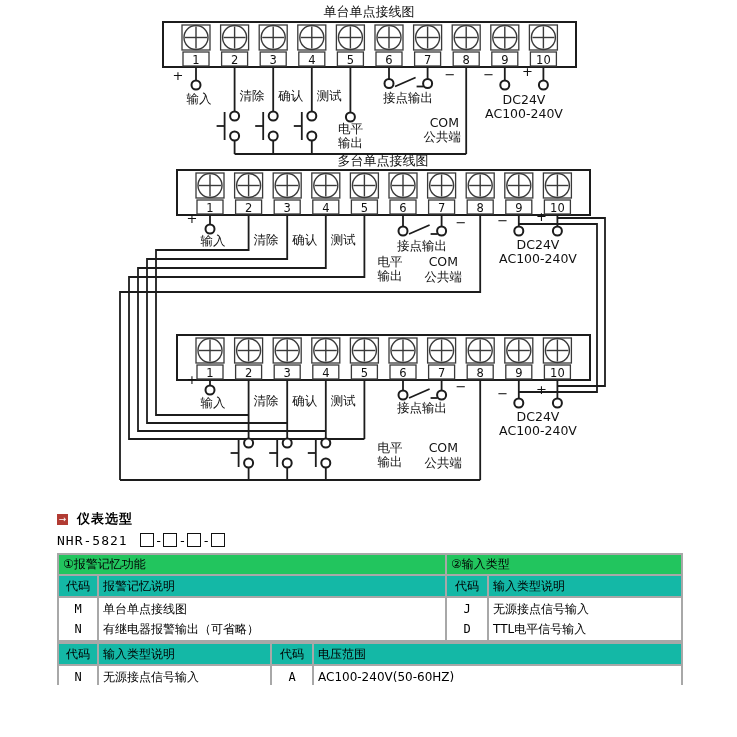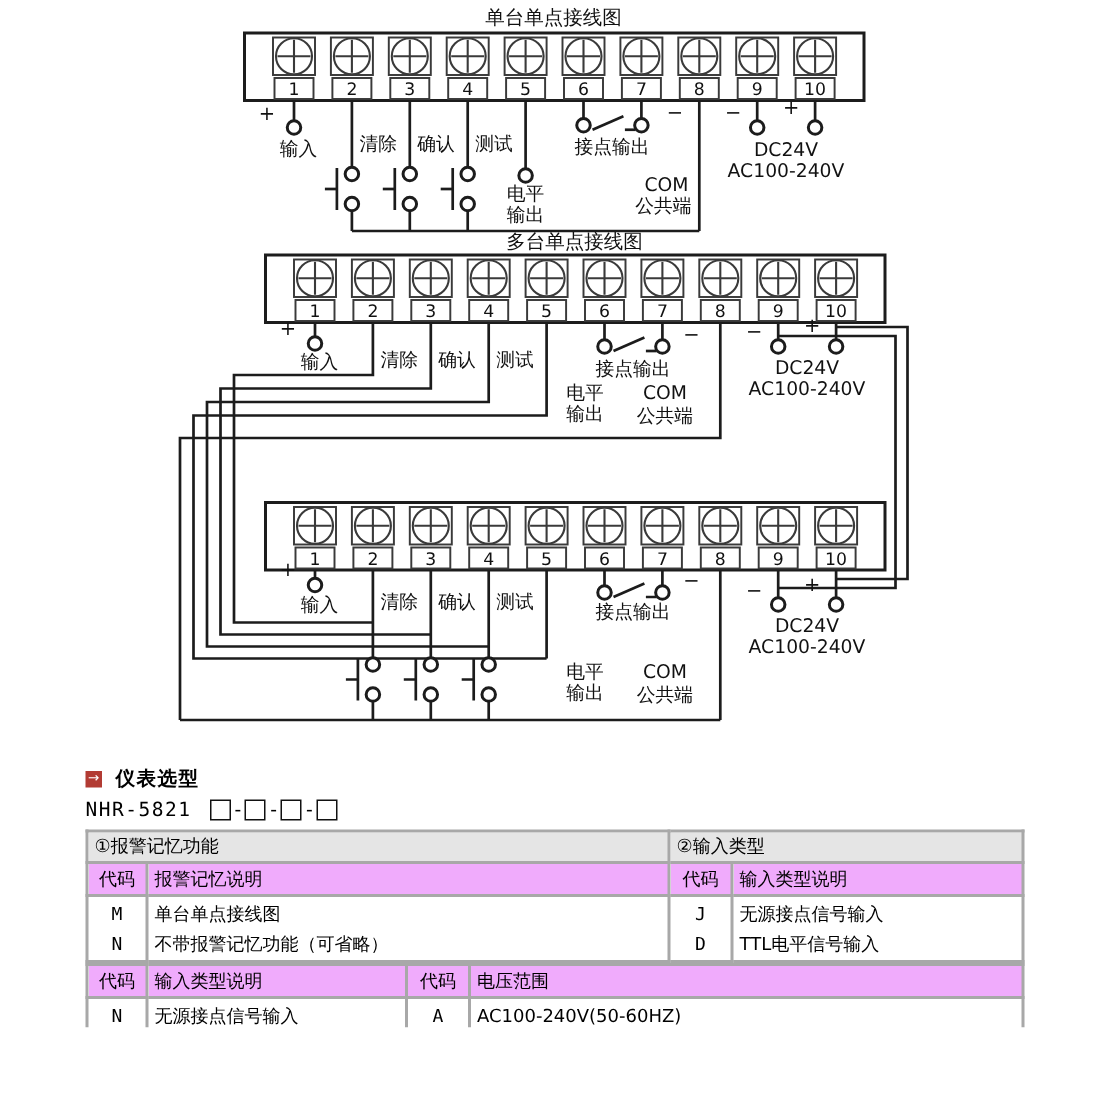--- a/index.html
+++ b/index.html
@@ -14,22 +14,22 @@
   .model-line{font-family:"DejaVu Sans Mono","Liberation Mono",monospace;font-size:13px;
               height:20px;display:flex;align-items:flex-start;}
   .model-code{margin-right:12px;letter-spacing:1px;}
   .obox{display:inline-block;width:12px;height:12px;border:1px solid #111;vertical-align:middle;}
   .osep{display:inline-block;margin:0 1px;vertical-align:middle;}
   .marks-line{height:22px;padding-left:118px;font-size:13px;}
   .marks-line span{display:inline-block;margin-right:13px;}
   table.sel{border-collapse:collapse;table-layout:fixed;width:624px;}
   table.sel td{border:2px solid #a8a8a8;font-size:12px;padding:1px 4px;vertical-align:middle;
                overflow:hidden;white-space:nowrap;}
-  td.hdr{background:#e5e5e5;height:15px;margin-left:38px;}
-  td.colh{height:18px;background:#f0abfc;}
+  td.hdr{background:#22c55e;height:15px;margin-left:38px;}
+  td.colh{height:18px;background:#14b8a6;}
   td.codecell{text-align:center;font-family:"DejaVu Sans Mono","Liberation Mono",monospace;}
   td.datacell div{line-height:20px;height:20px;}
   .t2{margin-top:0px;}
 </style>
 </head>
 <body>
 
 <div id="page">
 
   <svg id="wiring-svg" width="737" height="505" viewBox="0 0 737 505">
@@ -389,21 +389,21 @@
         <td class="colh codecell">代码</td>
         <td class="colh">输入类型说明</td>
       </tr>
       <tr>
         <td class="codecell datacell">
           <div>M</div>
           <div>N</div>
         </td>
         <td class="datacell">
           <div>单台单点接线图</div>
-          <div>不带报警记忆功能（可省略）</div>
+          <div>有继电器报警输出（可省略）</div>
         </td>
         <td class="codecell datacell">
           <div>J</div>
           <div>D</div>
         </td>
         <td class="datacell">
           <div>无源接点信号输入</div>
           <div>TTL电平信号输入</div>
         </td>
       </tr>

